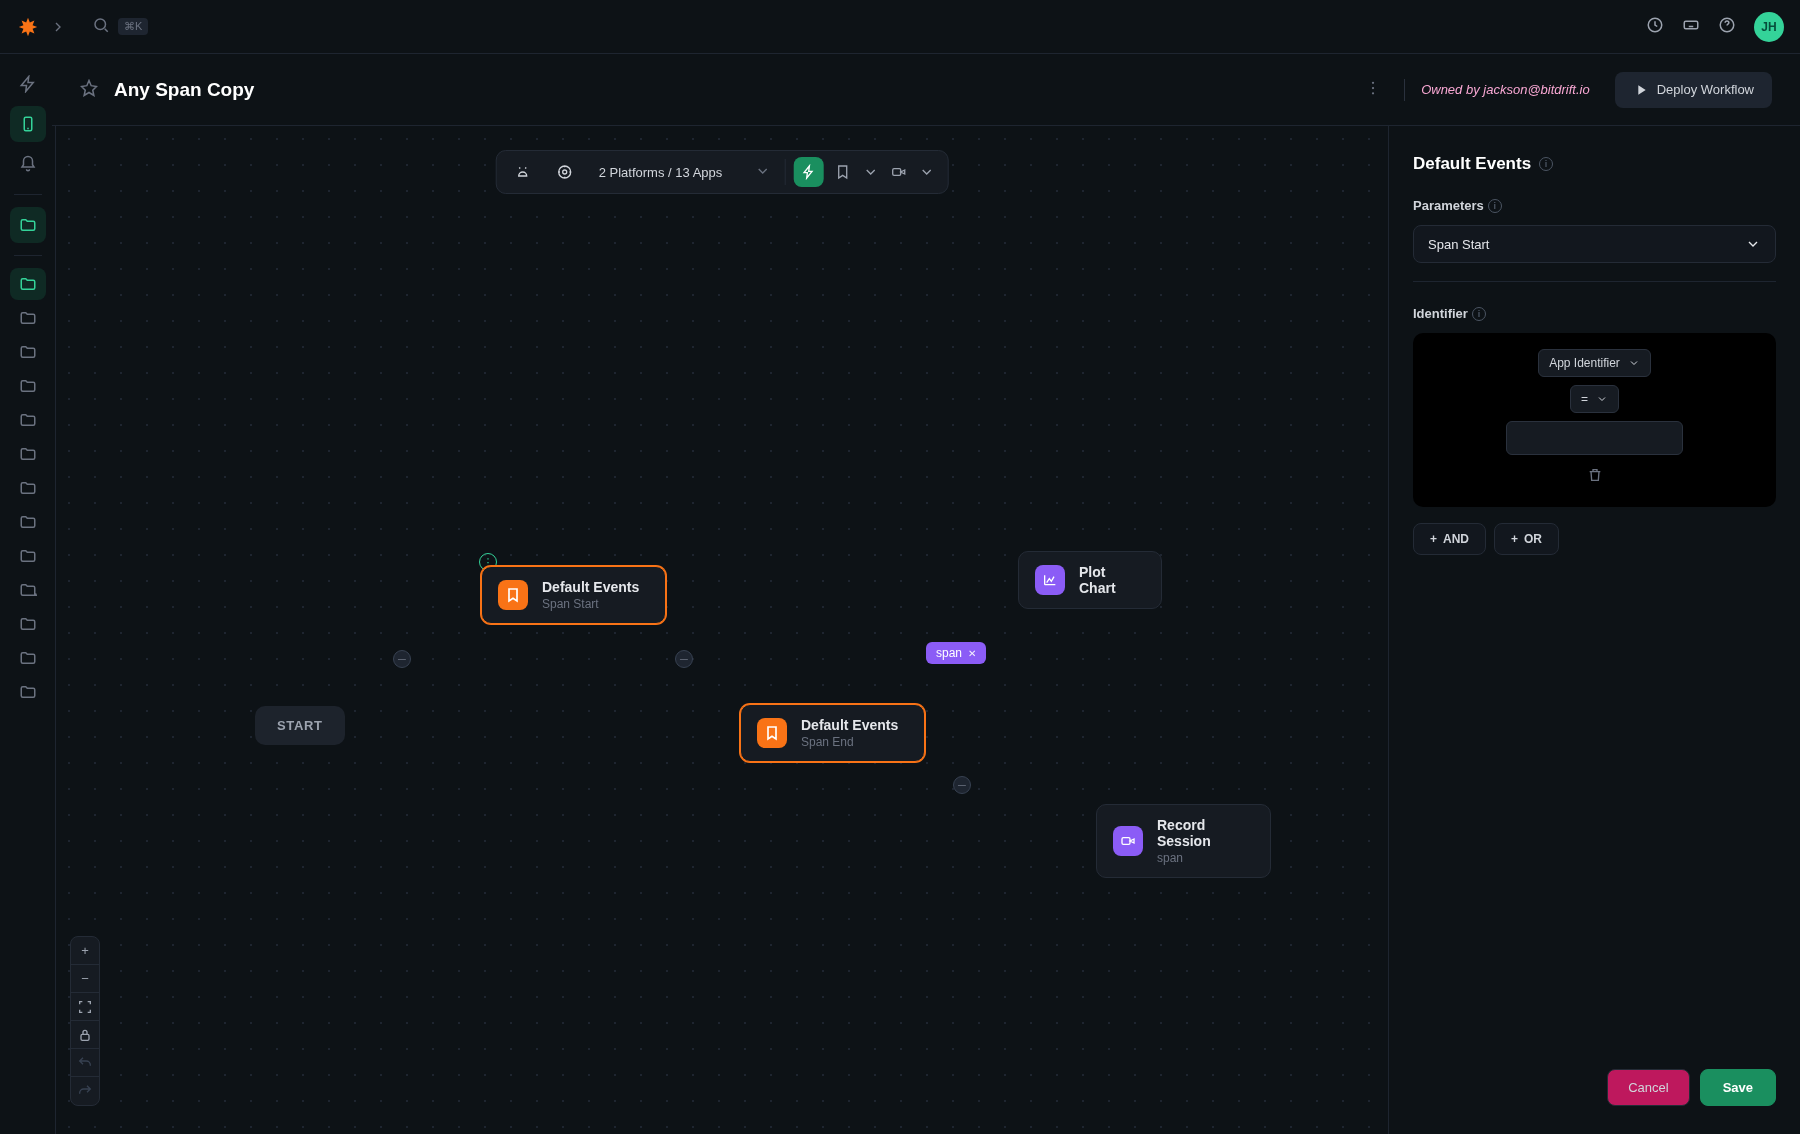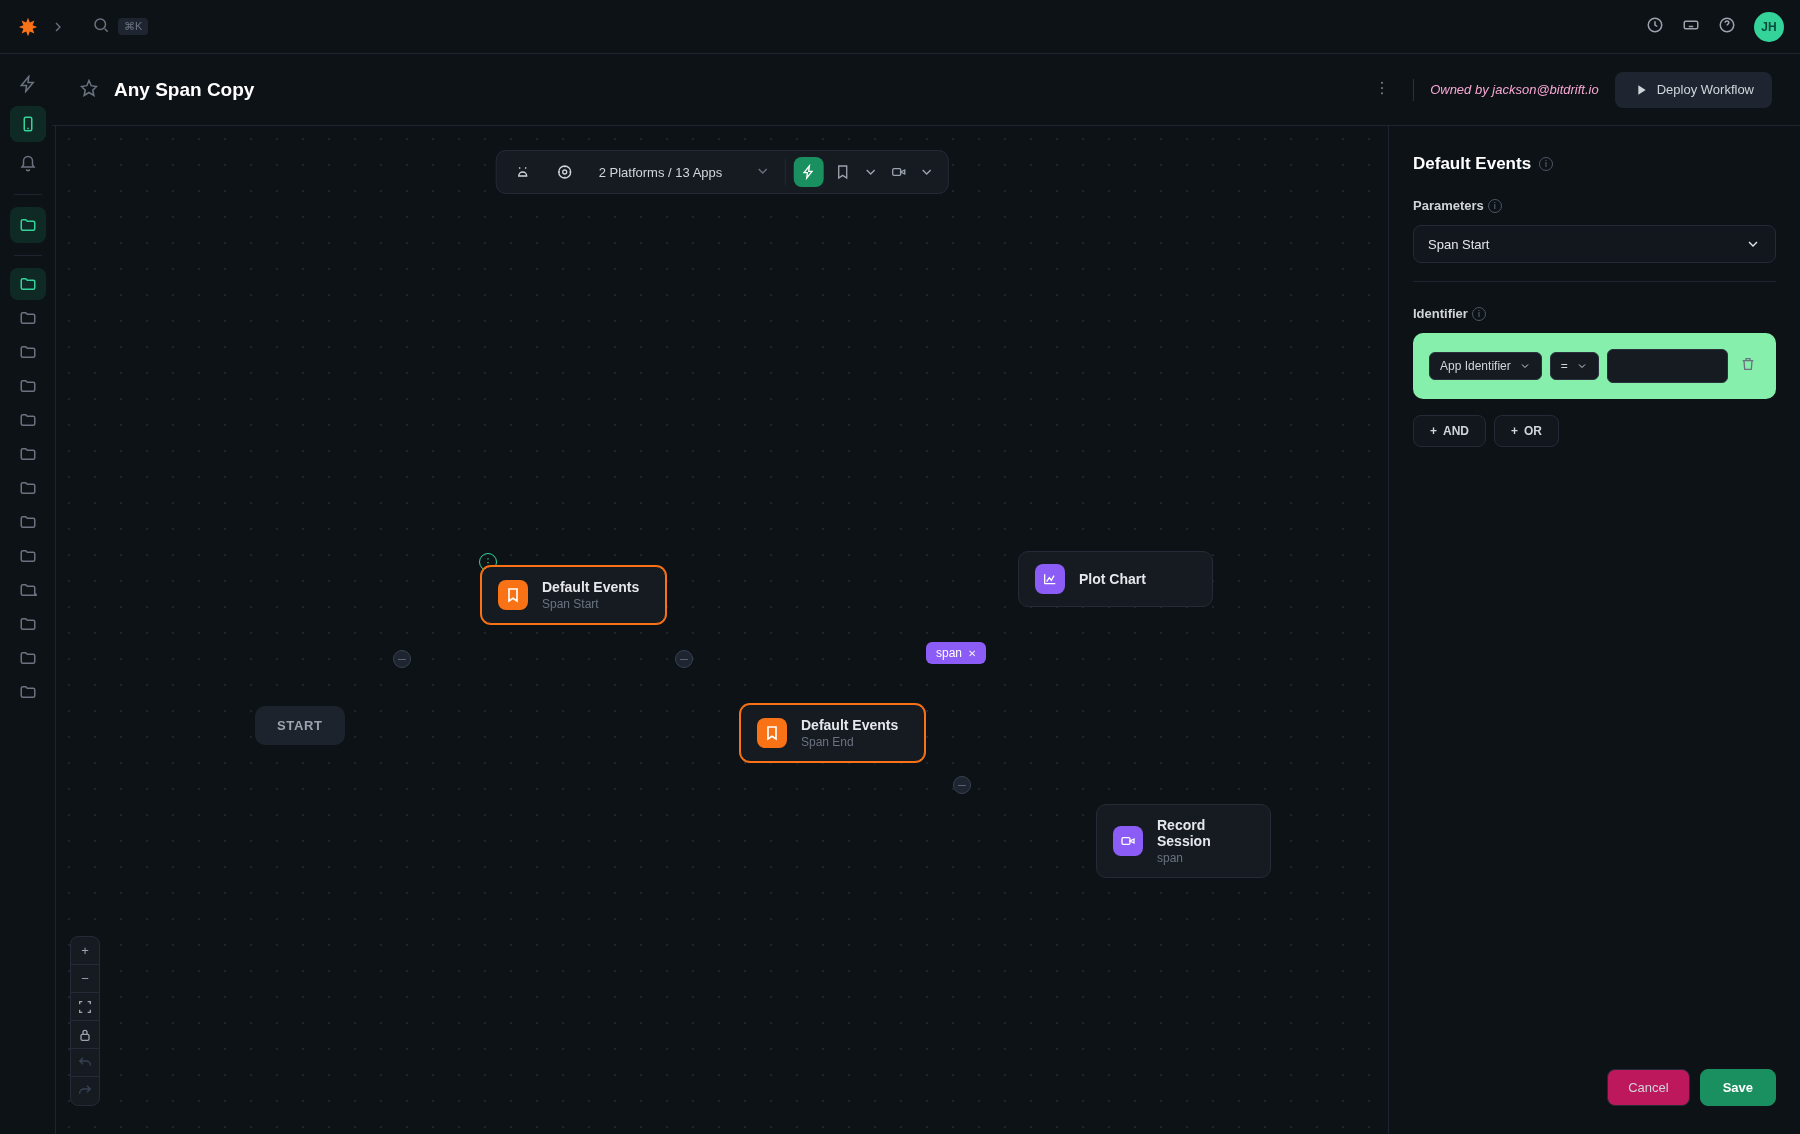--- a/index.html
+++ b/index.html
@@ -26,21 +26,21 @@
 .sb-folders .sb-item { height: 32px; }
 
 
 .page-header { position: absolute; top: 54px; left: 52px; right: 0; height: 72px; display: flex; align-items: center; padding: 0 28px; border-bottom: 1px solid #1e2530; background: #0d1216; }
 .star-btn { color: #6b7280; margin-right: 16px; cursor: pointer; }
 .page-title { font-size: 19px; font-weight: 700; color: #fff; }
 .header-right { margin-left: auto; display: flex; align-items: center; gap: 16px; }
 .kebab { color: #6b7280; cursor: pointer; padding: 0 6px; }
 .vr { width: 1px; height: 22px; background: #2a313d; }
 .owner { color: #f9a8d4; font-size: 13px; font-style: italic; }
-.deploy-btn { background: #1e2530; color: #d1d5db; border: none; padding: 10px 18px; border-radius: 8px; font-size: 13px; display: flex; align-items: center; gap: 8px; cursor: pointer; }
+.deploy-btn { background: #1e2530; color: #d1d5db; border: none; padding: 10px 18px; border-radius: 8px; font-size: 13px; display: flex; align-items: center; gap: 8px; cursor: pointer; margin-left: 9px; }
 
 
 .canvas { position: absolute; top: 126px; left: 56px; right: 412px; bottom: 0; background-image: radial-gradient(circle, #1e2530 1px, transparent 1px); background-size: 26px 26px; background-position: 0 0; background-repeat: repeat; background-color: #0d1216; }
 
 
 .canvas-toolbar { position: absolute; top: 24px; left: 50%; transform: translateX(-50%); display: flex; align-items: center; gap: 0; background: #161b22; border: 1px solid #242b36; border-radius: 10px; padding: 6px 8px; }
 .ct-left { display: flex; align-items: center; gap: 26px; padding: 4px 10px; color: #d1d5db; font-size: 13px; }
 .ct-left .pilldd { color: #6b7280; margin-left: 6px; }
 .ct-div { width: 1px; height: 26px; background: #242b36; margin: 0 4px; }
 .ct-btn { width: 30px; height: 30px; border-radius: 8px; display: flex; align-items: center; justify-content: center; color: #9ca3af; cursor: pointer; }
@@ -73,21 +73,21 @@
 
 
 .right-panel { position: absolute; top: 126px; right: 0; width: 412px; bottom: 0; background: #0d1216; border-left: 1px solid #1e2530; padding: 28px 24px; display: flex; flex-direction: column; }
 .rp-title { font-size: 17px; font-weight: 700; color: #fff; display: flex; align-items: center; gap: 8px; }
 .rp-info { width: 14px; height: 14px; border: 1px solid #4b5563; border-radius: 50%; color: #4b5563; font-size: 9px; display: flex; align-items: center; justify-content: center; }
 .rp-warning { color: #ef4444; font-size: 12px; line-height: 1.7; margin-top: 12px; }
 .rp-section { margin-top: 24px; }
 .rp-label { font-size: 13px; font-weight: 600; color: #d1d5db; display: flex; align-items: center; gap: 4px; margin-bottom: 12px; }
 .rp-select { width: 100%; background: #12171e; border: 1px solid #242b36; border-radius: 8px; padding: 10px 14px; color: #e5e7eb; font-size: 13px; display: flex; align-items: center; justify-content: space-between; cursor: pointer; }
 .rp-hr { height: 1px; background: #1e2530; margin: 18px 0 0; }
-.rp-cond-block { background: #86efac; border-radius: 10px; padding: 16px; display: flex; gap: 8px; align-items: center; }
+.rp-cond-block { background: #000000; border-radius: 10px; padding: 16px; display: flex; gap: 8px; align-items: center; flex-direction: column; }
 .rp-cond-sel { background: #161b22; border: 1px solid #2a313d; border-radius: 6px; padding: 6px 10px; color: #d1d5db; font-size: 12px; display: flex; align-items: center; gap: 8px; cursor: pointer; }
 .rp-cond-input { background: #161b22; border: 1px solid #2a313d; border-radius: 6px; padding: 7px 10px; flex: 1; min-width: 0; }
 .rp-cond-input input { background: transparent; border: none; outline: none; color: #e5e7eb; width: 100%; font-size: 12px; }
 .rp-trash { color: #6b7280; cursor: pointer; padding: 4px; }
 .rp-btns { display: flex; gap: 8px; margin-top: 16px; }
 .rp-pill { background: #12171e; border: 1px solid #242b36; border-radius: 8px; padding: 8px 16px; color: #d1d5db; font-size: 12px; font-weight: 600; display: flex; align-items: center; gap: 6px; cursor: pointer; }
 .rp-footer { margin-top: auto; display: flex; justify-content: flex-end; gap: 10px; padding-top: 20px; }
 .btn-cancel { background: #be185d; border: 1px solid #242b36; color: #d1d5db; padding: 10px 20px; border-radius: 8px; font-size: 13px; cursor: pointer; }
 .btn-save { background: #1a8f5f; border: 1px solid #1a8f5f; color: #fff; padding: 10px 22px; border-radius: 8px; font-size: 13px; font-weight: 600; cursor: pointer; }
 
@@ -352,21 +352,21 @@
     </div>
   </div>
 
   <div class="plus-node" style="top:650px; left:897px">─</div>
 
   <div class="chip" style="top:516px; left:870px">
     <span>span</span>
     <span class="x">✕</span>
   </div>
 
-  <div class="node" style="top:425px; left:962px; width:195px">
+  <div class="node" style="top:425px; left:962px; width:144px">
     <div class="node-icon purple">
       <svg class="ico" viewBox="0 0 24 24" fill="none" stroke="currentColor" stroke-width="2">
           <path d="M4 19V5M4 19h16M7 16l4-6 3 4 4-7"></path>
         </svg>
     </div>
     <div class="node-txt">
       <span class="node-title">Plot Chart</span>
     </div>
   </div>
 

